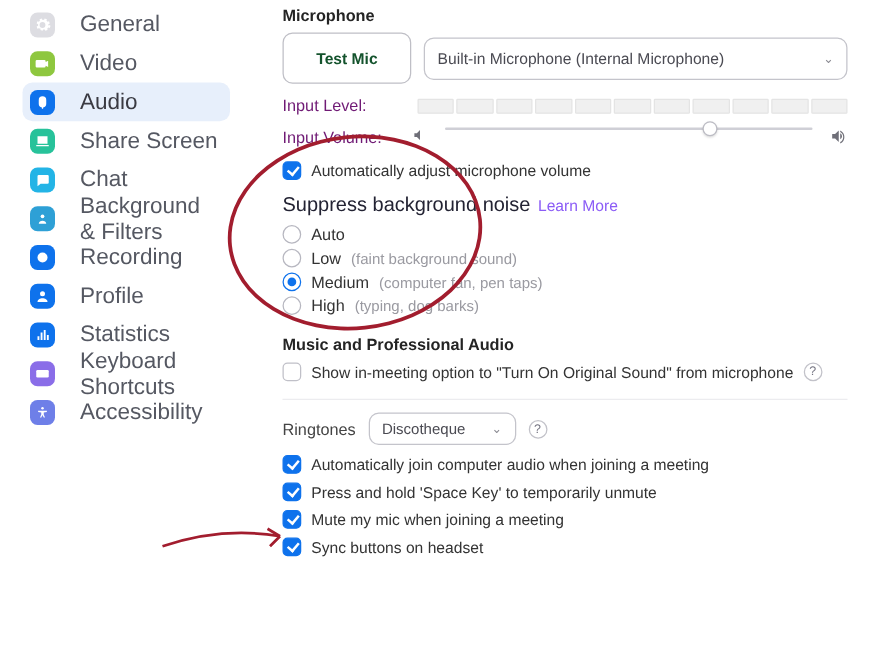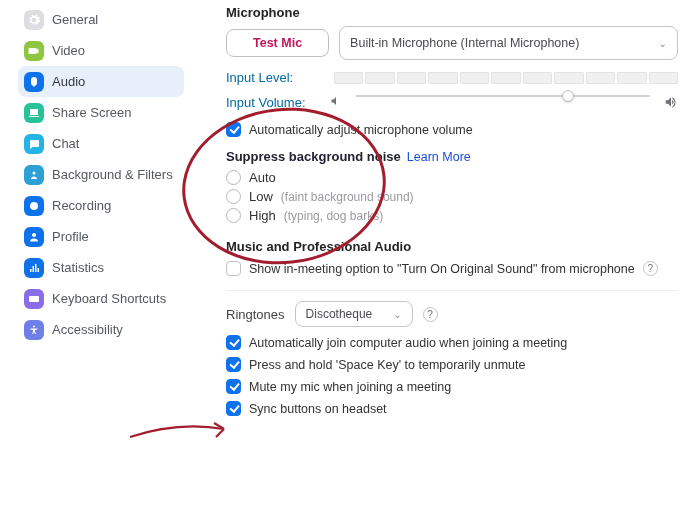--- a/index.html
+++ b/index.html
@@ -1,47 +1,47 @@
 <!DOCTYPE html>
 <html><head>
 <meta charset="utf-8">
 <style>
   * { box-sizing: border-box; margin: 0; padding: 0; font-family: -apple-system, BlinkMacSystemFont, "Segoe UI", Helvetica, Arial, sans-serif; }
   body { background: #fff; color: #232333; font-size: 13px; width: 700px; height: 516px; overflow: hidden; position: relative; }
   .wrap { display: flex; width: 100%; height: 100%; }
   
   .sidebar { width: 196px; padding: 4px 12px 0 18px; }
-  .sb-item { display: flex; align-items: center; gap: 8px; height: 31px; border-radius: 8px; padding: 0 8px 0 6px; color: #6c6c76; font-size: 13px; cursor: pointer; text-align: right; }
+  .sb-item { display: flex; align-items: center; gap: 20px; height: 31px; border-radius: 8px; padding: 0 8px 0 6px; color: #6c6c76; font-size: 18px; cursor: pointer; }
   .sb-item .sb-label { color: #555862; }
   .sb-item.active { background: #e7effb; }
   .sb-item.active .sb-label { color: #3a3a42; font-weight: 500; }
   .sb-icon { width: 20px; height: 20px; border-radius: 6px; display: flex; align-items: center; justify-content: center; flex: 0 0 20px; }
   .sb-icon svg { display: block; }
   
   .main { flex: 1; padding: 5px 22px 0 30px; position: relative; }
   .section-title { font-weight: 700; font-size: 13px; color: #242424; margin-bottom: 6px; }
   .row { display: flex; align-items: center; gap: 10px; margin-bottom: 10px; }
-  .btn-outline { border: 1px solid #bfbfc6; background: #fff; border-radius: 8px; height: 28px; padding: 0 26px; font-size: 12.5px; font-weight: 600; color: #be185d; cursor: pointer; }
+  .btn-outline { border: 1px solid #bfbfc6; background: #fff; border-radius: 8px; height: 41px; padding: 0 26px; font-size: 12.5px; font-weight: 600; color: #14532d; cursor: pointer; }
   .select { flex: 1; border: 1px solid #c4c4cb; border-radius: 8px; height: 34px; display: flex; align-items: center; padding: 0 10px; font-size: 12.5px; color: #4a4a52; background: #fff; cursor: pointer; position: relative; }
   .select .caret { margin-left: auto; color: #8a8a92; font-size: 10px; }
-  .label-inline { color: #0369a1; font-size: 13px; min-width: 90px; }
+  .label-inline { color: #701a75; font-size: 13px; min-width: 90px; }
   .level-boxes { display: flex; gap: 2px; flex: 1; }
   .level-box { flex: 1; height: 12px; background: #f0f0f0; border: 1px solid #e4e4e4; border-radius: 1px; }
   .slider-row { display: flex; align-items: flex-start; gap: 10px; }
   .slider-track { flex: 1; height: 2px; background: #cfcfd6; border-radius: 2px; position: relative; }
   .slider-thumb { position: absolute; top: 50%; width: 12px; height: 12px; background: #fff; border: 1px solid #bcbcc4; border-radius: 50%; transform: translate(-50%, -50%); box-shadow: 0 1px 2px rgba(0,0,0,0.15); }
   .speaker-icon { color: #6f6f78; font-size: 13px; }
   .check-row { display: flex; align-items: center; gap: 8px; margin: 7px 0; font-size: 12.5px; color: #333; }
   .checkbox { width: 15px; height: 15px; border-radius: 4px; border: 1px solid #c0c0c8; display: flex; align-items: center; justify-content: center; flex: 0 0 15px; cursor: pointer; }
   .checkbox.checked { background: #0e72ec; border-color: #0e72ec; }
   .checkbox.checked::after { content: ""; width: 4px; height: 7px; border: solid #fff; border-width: 0 2px 2px 0; transform: rotate(40deg) translateY(-1px); }
   .noise-group { margin-top: 12px; }
   .noise-head { display: flex; align-items: center; gap: 6px; margin-bottom: 6px; }
-  .noise-head .title { font-weight: 700; font-size: 13px; }
-  .learn { color: #1d4ed8; font-size: 12.5px; cursor: pointer; }
+  .noise-head .title { font-weight: 400; font-size: 16px; }
+  .learn { color: #8b5cf6; font-size: 12.5px; cursor: pointer; }
   .radio-row { display: flex; align-items: center; gap: 8px; margin: 4px 0; font-size: 13px; color: #333; }
   .radio { width: 15px; height: 15px; border-radius: 50%; border: 1.5px solid #b7b7c0; flex: 0 0 15px; cursor: pointer; position: relative; }
   .radio.sel { border-color: #0e72ec; }
   .radio.sel::after { content: ""; position: absolute; inset: 3px; border-radius: 50%; background: #0e72ec; }
   .hint { color: #9a9aa1; font-size: 12px; text-align: center; }
   .music { margin-top: 16px; }
   .divider { height: 1px; background: #ececef; margin: 14px 0 10px; }
   .ring-row { display: flex; align-items: center; gap: 10px; }
   .select.small { flex: 0 0 auto; width: 118px; height: 26px; font-size: 12px; }
   .qmark { width: 15px; height: 15px; border: 1px solid #c2c2c9; border-radius: 50%; display: flex; align-items: center; justify-content: center; font-size: 10px; color: #737380; cursor: pointer; }
@@ -208,20 +208,25 @@
           <div class="radio-row">
             <span class="radio"></span>
             <span>Auto</span>
           </div>
           <div class="radio-row">
             <span class="radio"></span>
             <span>Low</span>
             <span class="hint"> (faint background sound)</span>
           </div>
           <div class="radio-row">
+            <span class="radio sel"></span>
+            <span>Medium</span>
+            <span class="hint"> (computer fan, pen taps)</span>
+          </div>
+          <div class="radio-row">
             <span class="radio"></span>
             <span>High</span>
             <span class="hint"> (typing, dog barks)</span>
           </div>
         </div>
     </div>
 
     <div class="music">
       <div class="section-title">Music and Professional Audio</div>
       <div class="check-row">

